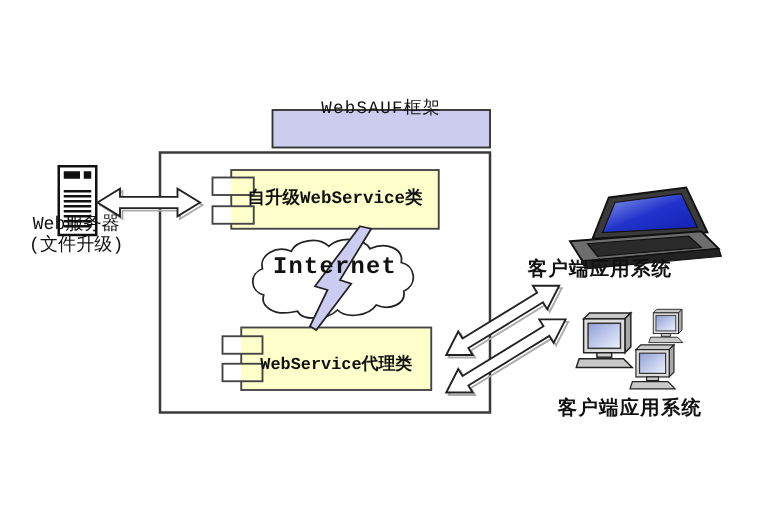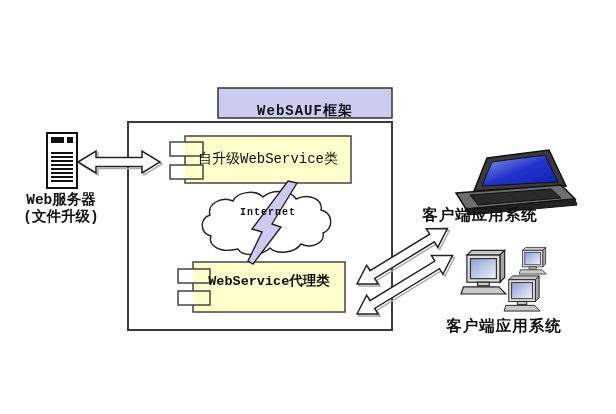--- a/index.html
+++ b/index.html
@@ -4,37 +4,37 @@
 <style>
   html,body{margin:0;padding:0;background:#ffffff;}
   #canvas{
     position:relative;width:616px;height:414px;background:#ffffff;overflow:hidden;
     font-family:"Liberation Mono","DejaVu Sans Mono",monospace;
   }
   #shapes{position:absolute;left:0;top:0;z-index:1;}
   .lbl{position:absolute;z-index:2;color:#111;}
   .ctr{text-align:center;}
   .title-label{
-    left:218px;top:96px;width:174px;height:30px;line-height:30px;
-    font-size:14px;font-weight:bold;letter-spacing:1px;
+    left:218px;top:72px;width:174px;height:30px;line-height:30px;
+    font-size:14px;font-weight:normal;letter-spacing:1px;
   }
   .box1-label{
     left:185px;top:136px;width:166px;height:47px;line-height:47px;
-    font-size:14px;font-weight:normal;
+    font-size:14px;font-weight:bold;
   }
   .box2-label{
-    left:193px;top:262px;width:152px;height:50px;padding-top:10px;
+    left:193px;top:262px;width:152px;height:50px;padding-top:21px;
     font-size:13.5px;font-weight:bold;line-height:20px;box-sizing:border-box;
   }
   .cloud-label{
-    left:203px;top:204px;width:130px;font-size:10px;line-height:18px;
+    left:203px;top:204px;width:130px;font-size:19px;line-height:18px;
     font-weight:bold;letter-spacing:1px;
   }
   .server-label{
-    left:2px;top:192px;width:118px;font-size:14.5px;line-height:17px;font-weight:bold;
+    left:2px;top:172px;width:118px;font-size:14.5px;line-height:17px;font-weight:normal;
   }
   .client-label-top{left:410px;top:205px;width:140px;font-size:15.5px;font-weight:bold;letter-spacing:1px;}
   .client-label-bottom{left:434px;top:316px;width:140px;font-size:15.5px;font-weight:bold;letter-spacing:1px;}
 </style>
 </head>
 <body>
 
 <div id="canvas">
 
   <svg id="shapes" width="616" height="414" viewBox="0 0 616 414">

